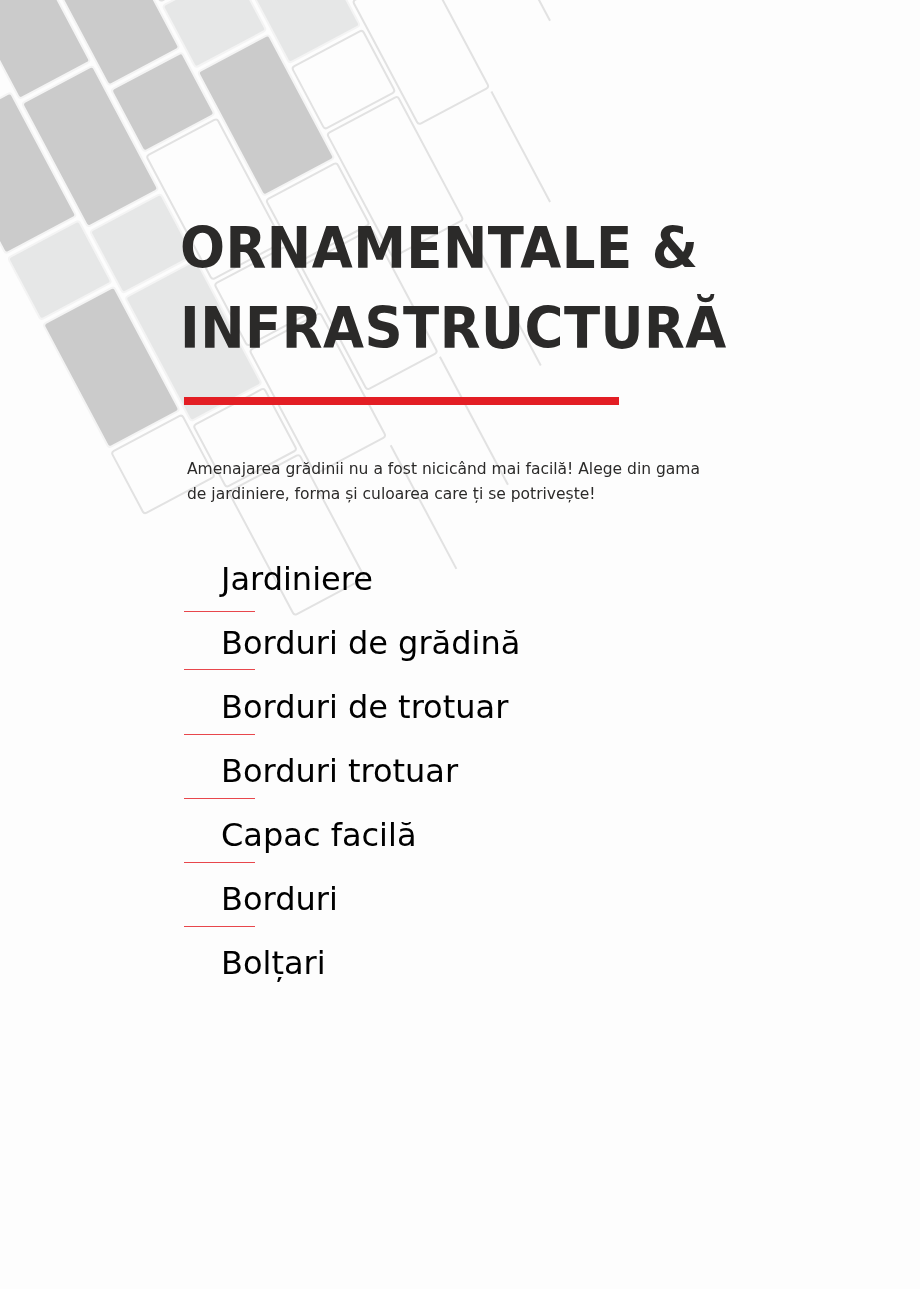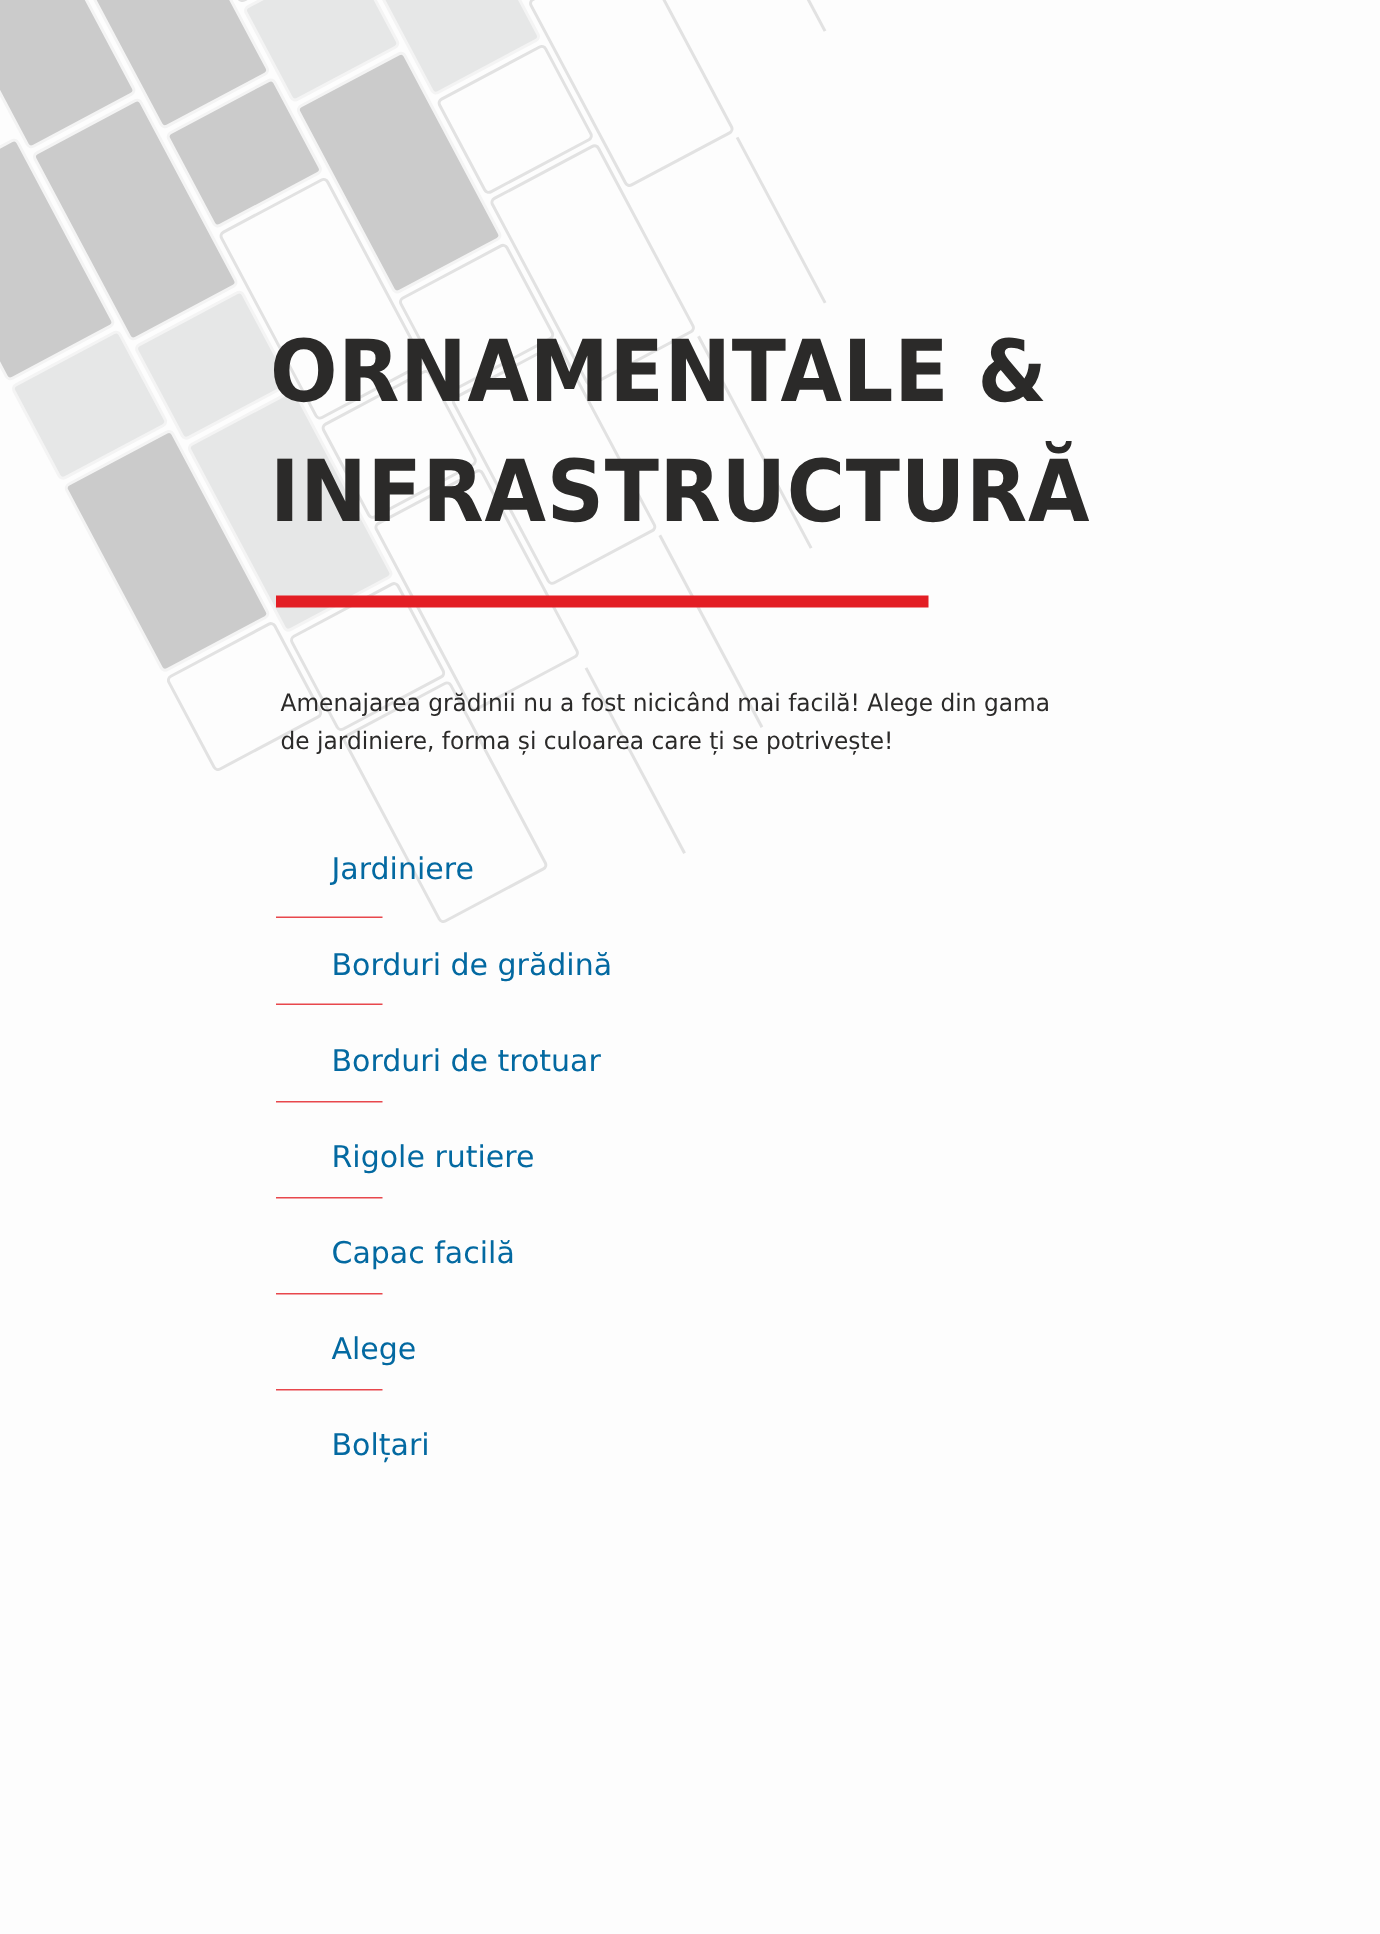--- a/index.html
+++ b/index.html
@@ -37,22 +37,22 @@
     width: 540px;
     font-size: 16px; line-height: 25px;
     color: #2b2a29;
     margin: 0;
     transform: scaleX(0.97);
     transform-origin: left top;
   }
   .cat-list { position: absolute; left: 0; top: 0; margin: 0; padding: 0; list-style: none; }
   .cat-item {
     position: absolute; left: 221px;
-    font-size: 20px; line-height: 36px;
-    color: #0369a1;
+    font-size: 32px; line-height: 36px;
+    color: #000000;
     white-space: nowrap;
     cursor: pointer;
   }
   .cat-sep {
     position: absolute; left: 184px;
     width: 71px; height: 1px;
     background: #e8474c;
   }
 </style>
 </head>
@@ -117,24 +117,24 @@
   <ul class="cat-list">
     <li class="cat-item" style="top:561px;">Jardiniere</li>
     <li class="cat-sep" style="top:611px;"></li>
 
     <li class="cat-item" style="top:625px;">Borduri de grădină</li>
     <li class="cat-sep" style="top:669px;"></li>
 
     <li class="cat-item" style="top:689px;text-align:right;">Borduri de trotuar</li>
     <li class="cat-sep" style="top:734px;"></li>
 
-    <li class="cat-item" style="top:753px;">Rigole rutiere</li>
+    <li class="cat-item" style="top:753px;">Borduri trotuar</li>
     <li class="cat-sep" style="top:798px;"></li>
 
     <li class="cat-item" style="top:817px;">Capac facilă</li>
     <li class="cat-sep" style="top:862px;"></li>
 
-    <li class="cat-item" style="top:881px;">Alege</li>
+    <li class="cat-item" style="top:881px;">Borduri</li>
     <li class="cat-sep" style="top:926px;"></li>
 
     <li class="cat-item" style="top:945px;">Bolțari</li>
   </ul>
 </div>
 
 </body></html>

